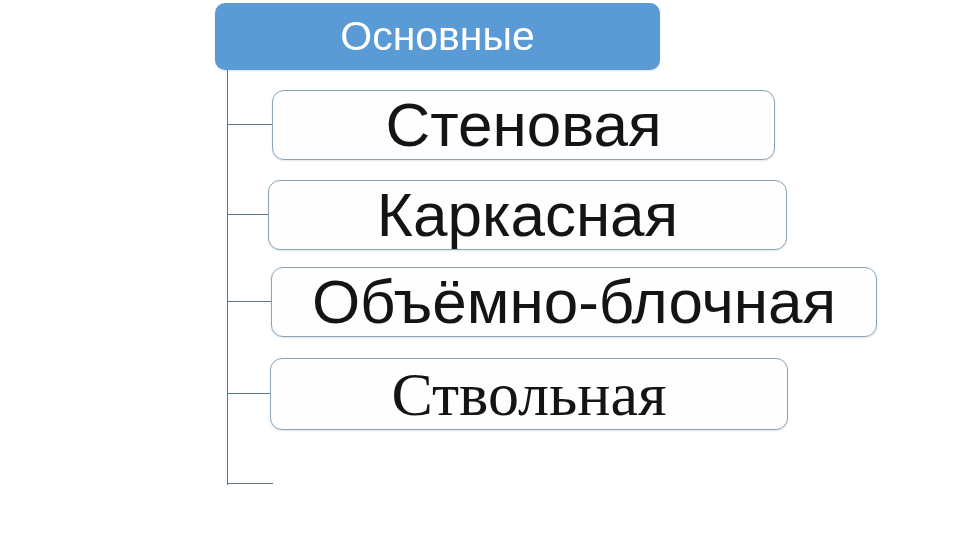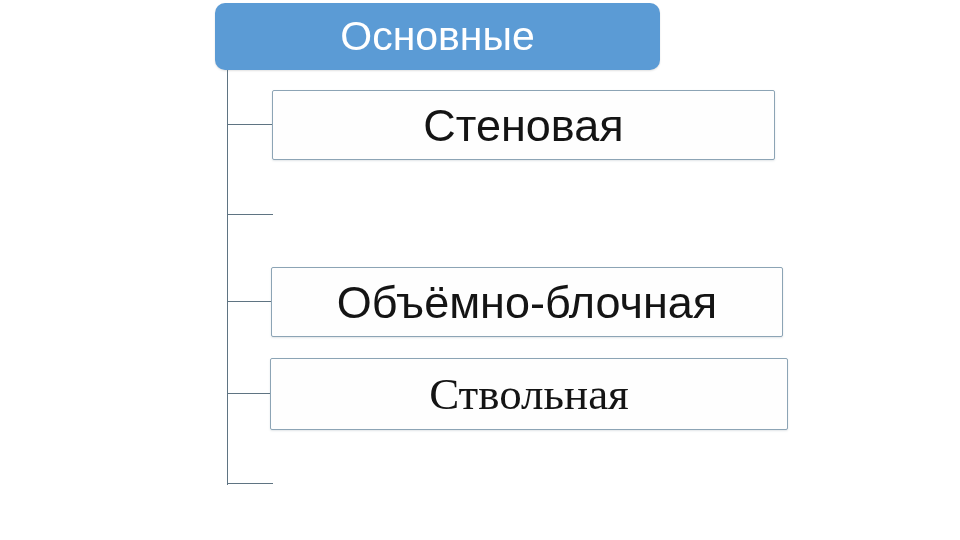--- a/index.html
+++ b/index.html
@@ -46,30 +46,30 @@
   .branch {
     position: absolute;
     left: 227px;
     width: 46px; height: 1px;
     background: var(--connector);
   }
   .child-node {
     position: absolute;
     background: var(--child-fill);
     border: 1.5px solid var(--child-border);
-    border-radius: 2px;
+    border-radius: 12px;
     display: flex; align-items: center; justify-content: center;
     color: var(--child-text);
-    font-size: 45px;
+    font-size: 62px;
     line-height: 1;
     box-shadow: 0 1px 2px rgba(90,110,125,0.18);
   }
   .n1 { left: 272px; top: 90px;  width: 503px; height: 70px; }
   .n2 { left: 268px; top: 180px; width: 519px; height: 70px; }
-  .n3 { left: 271px; top: 267px; width: 512px; height: 70px; text-align: center; }
+  .n3 { left: 271px; top: 267px; width: 606px; height: 70px; text-align: center; }
   .n4 { left: 270px; top: 358px; width: 518px; height: 72px; font-family: Liberation Serif, serif; }
   .n5 { left: 272px; top: 450px; width: 521px; height: 68px; }
   .b1 { top: 124px; }
   .b2 { top: 214px; }
   .b3 { top: 301px; }
   .b4 { top: 393px; }
   .b5 { top: 483px; }
 </style>
 </head>
 <body>
@@ -84,20 +84,23 @@
   <div class="branch b1"></div>
   <div class="branch b2"></div>
   <div class="branch b3"></div>
   <div class="branch b4"></div>
   <div class="branch b5"></div>
 
   <div class="child-node n1">
     <span>Стеновая</span>
   </div>
 
+  <div class="child-node n2">
+    <span>Каркасная</span>
+  </div>
 
   <div class="child-node n3">
     <span>Объёмно-блочная</span>
   </div>
 
   <div class="child-node n4">
     <span>Ствольная</span>
   </div>
 
 

